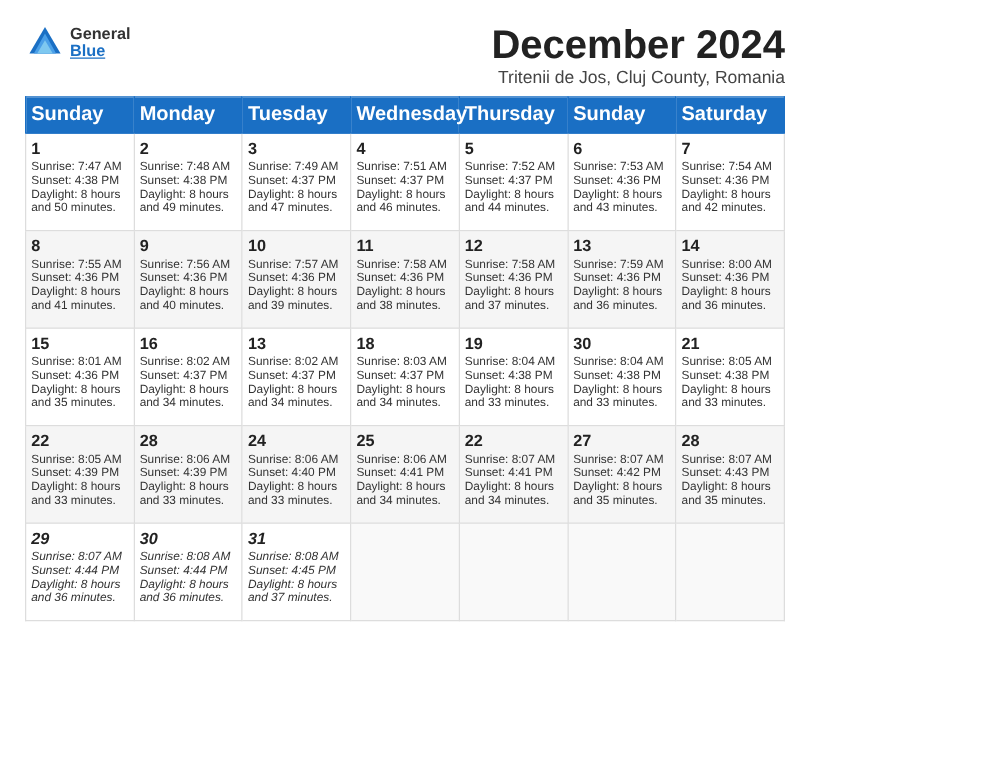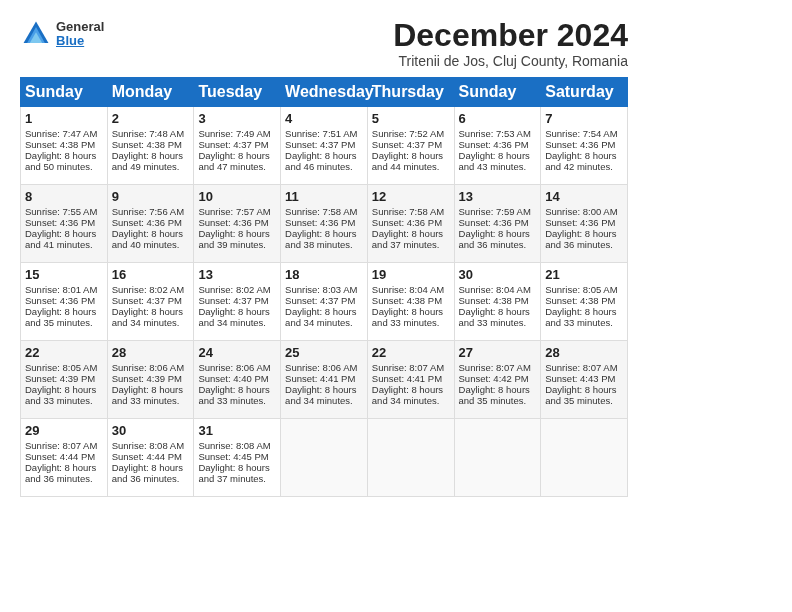--- a/index.html
+++ b/index.html
@@ -88,20 +88,21 @@
       font-weight: bold;
       color: #222;
       display: block;
       margin-bottom: 2px;
     }
     .empty-cell {
       background: #f9f9f9 !important;
     }
     .last-row td {
       height: 68px;
+      font-style: italic;
     }
   </style>
 </head>
 <body>
 
 <div class="page">
   <div class="header">
     <div class="logo">
       <svg class="logo-icon" viewBox="0 0 36 36" xmlns="http://www.w3.org/2000/svg">
         <polygon points="18,4 32,28 4,28" fill="#1a6fc4"></polygon>

